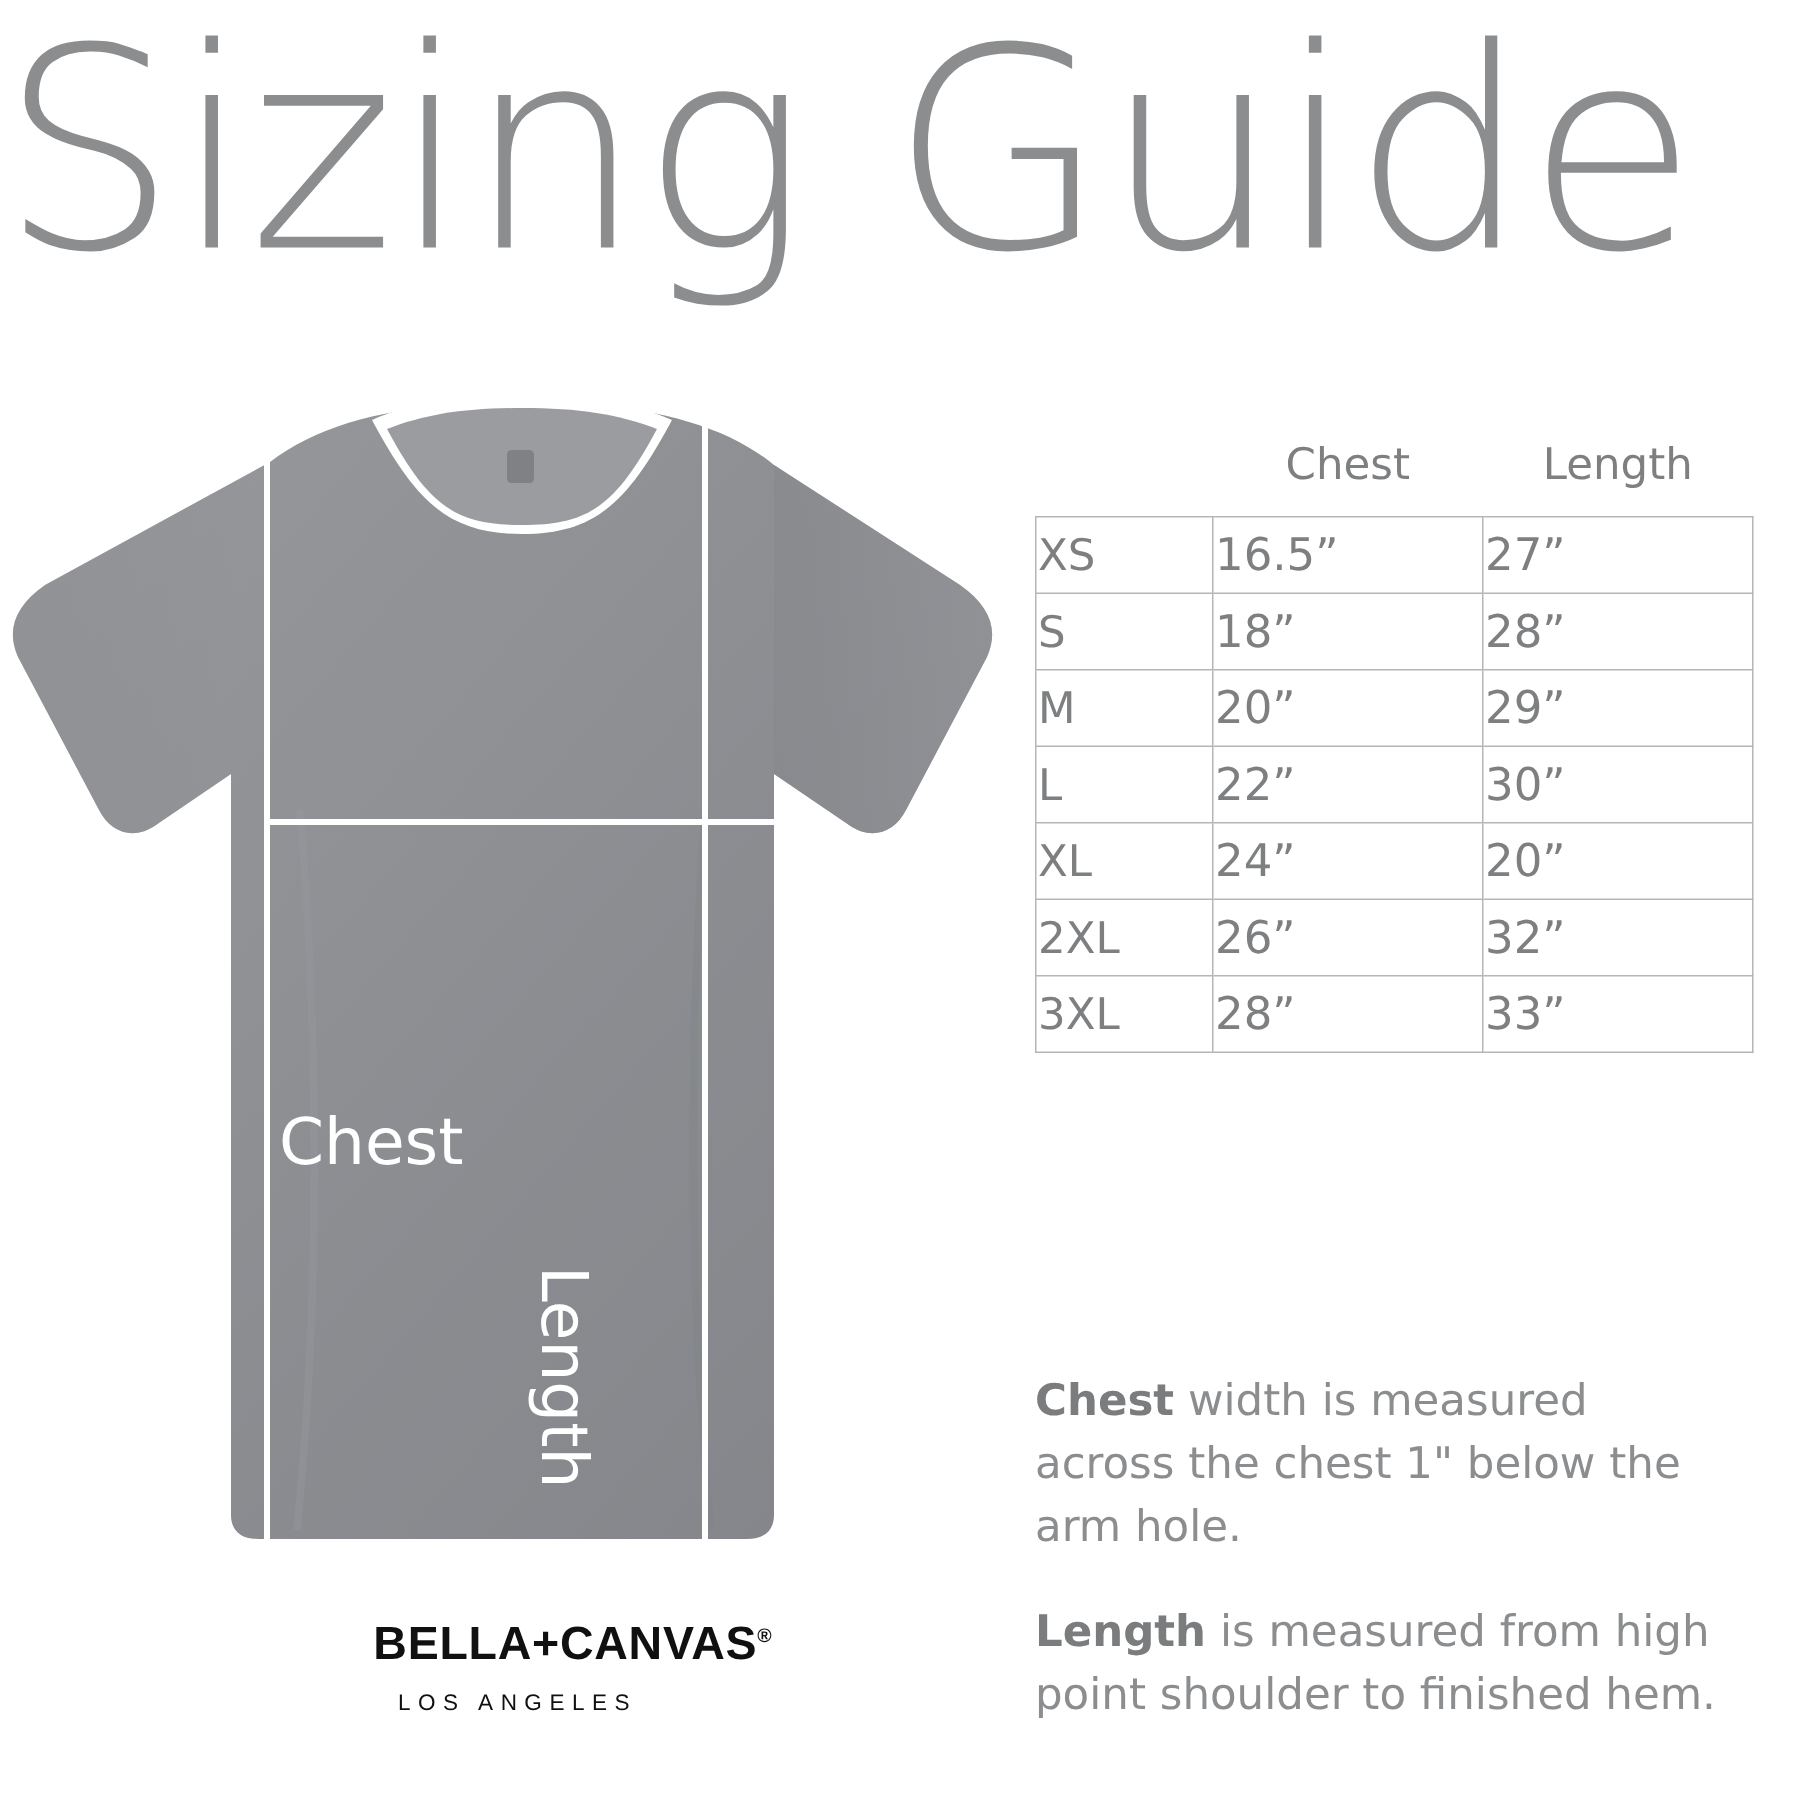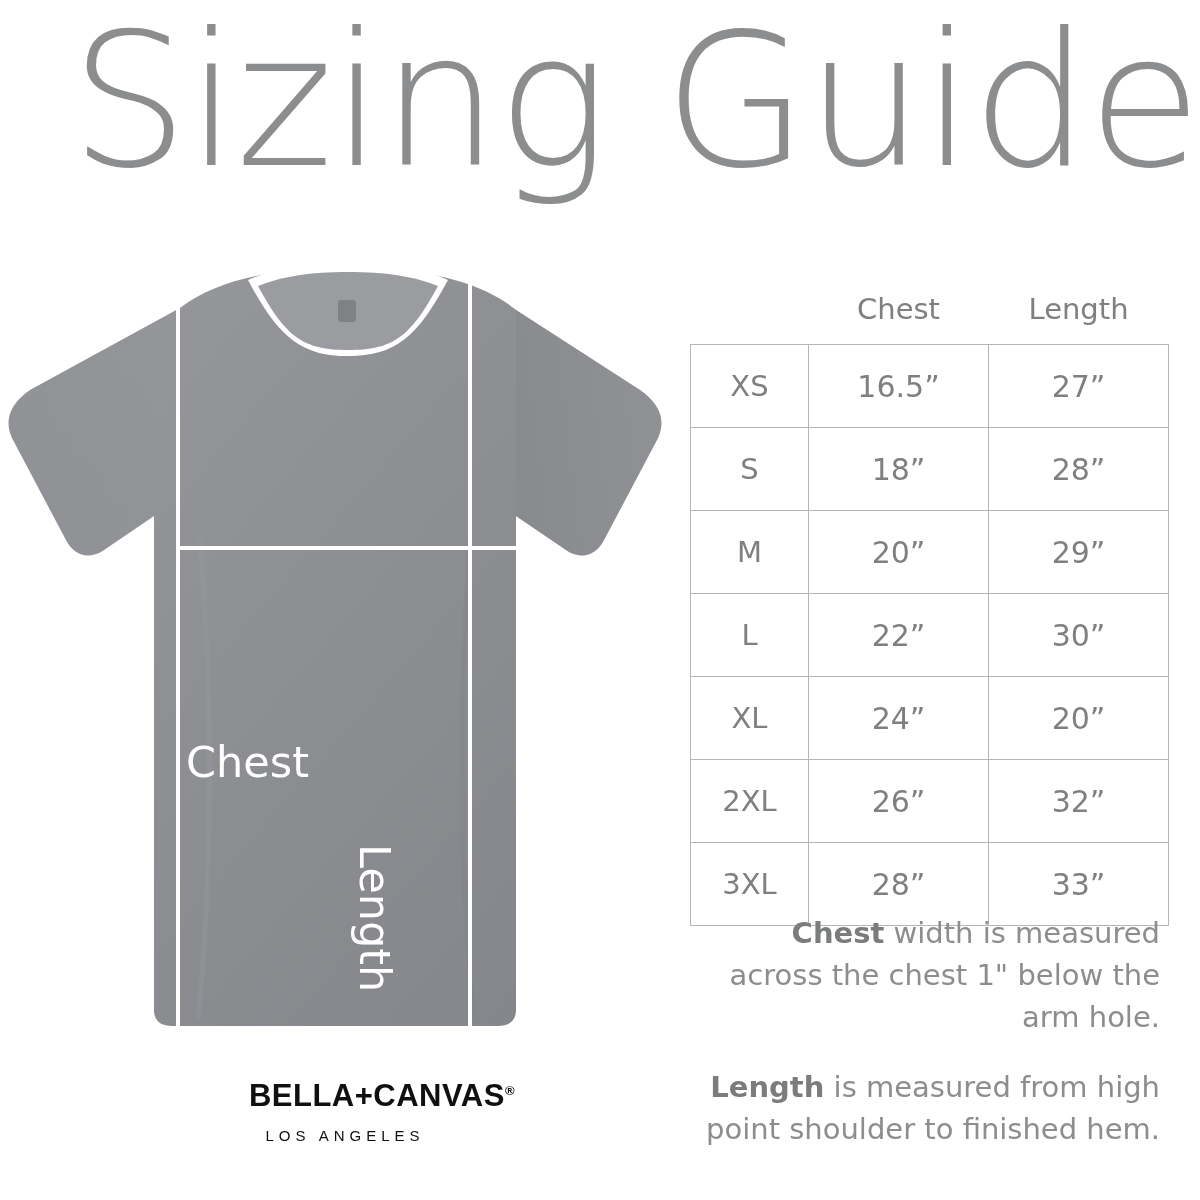--- a/index.html
+++ b/index.html
@@ -19,21 +19,21 @@
     background: #ffffff;
     overflow: hidden;
   }
 
   
   #title {
     position: absolute;
     top: 8px;
     left: 0;
     width: 1200px;
-    text-align: right;
+    text-align: left;
     font-family: "DejaVu Sans", sans-serif;
     font-weight: 300;
     font-size: 186px;
     line-height: 1.0;
     letter-spacing: -2px;
     color: #8b8d8f;
     white-space: nowrap;
   }
 
   
@@ -116,22 +116,22 @@
     font-family: "DejaVu Sans", sans-serif;
     font-weight: 400;
     font-size: 29px;
     color: #7d7f81;
     padding: 0 0 18px 0;
     border: none;
     text-align: center;
   }
   table#size-table td {
     border: 1px solid #b4b6b8;
-    height: 83px;
-    text-align: center;
+    height: 51px;
+    text-align: left;
     vertical-align: middle;
     font-family: "DejaVu Sans", sans-serif;
     font-weight: 400;
     font-size: 30px;
     color: #7d7f81;
   }
   table#size-table col.c-size { width: 118px; }
   table#size-table col.c-chest { width: 180px; }
   table#size-table col.c-length { width: 180px; }
   table#size-table td.size-cell { font-size: 29px; }
@@ -139,21 +139,21 @@
   
   #notes {
     position: absolute;
     left: 690px;
     top: 912px;
     width: 470px;
     font-family: "DejaVu Sans", sans-serif;
     font-size: 29px;
     line-height: 1.45;
     color: #8b8d8f;
-    text-align: right;
+    text-align: left;
   }
   #notes p { margin: 0 0 28px 0; }
   #notes b { color: #7a7c7e; font-weight: 700; }
 </style>
 </head>
 <body>
 
 <div id="page">
 
   <div id="title">Sizing Guide</div>

